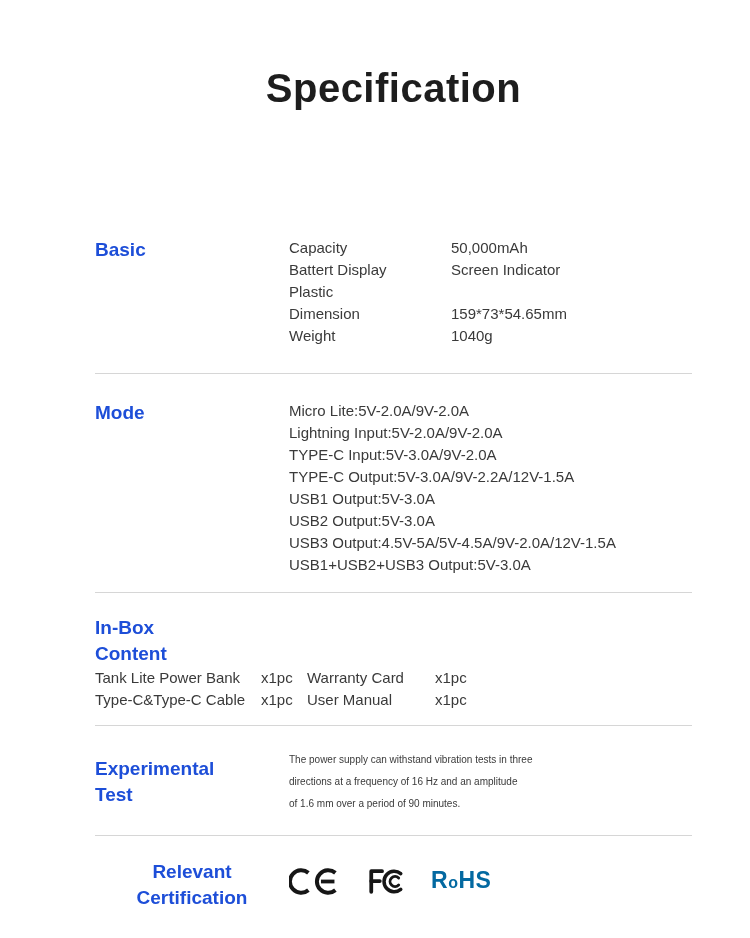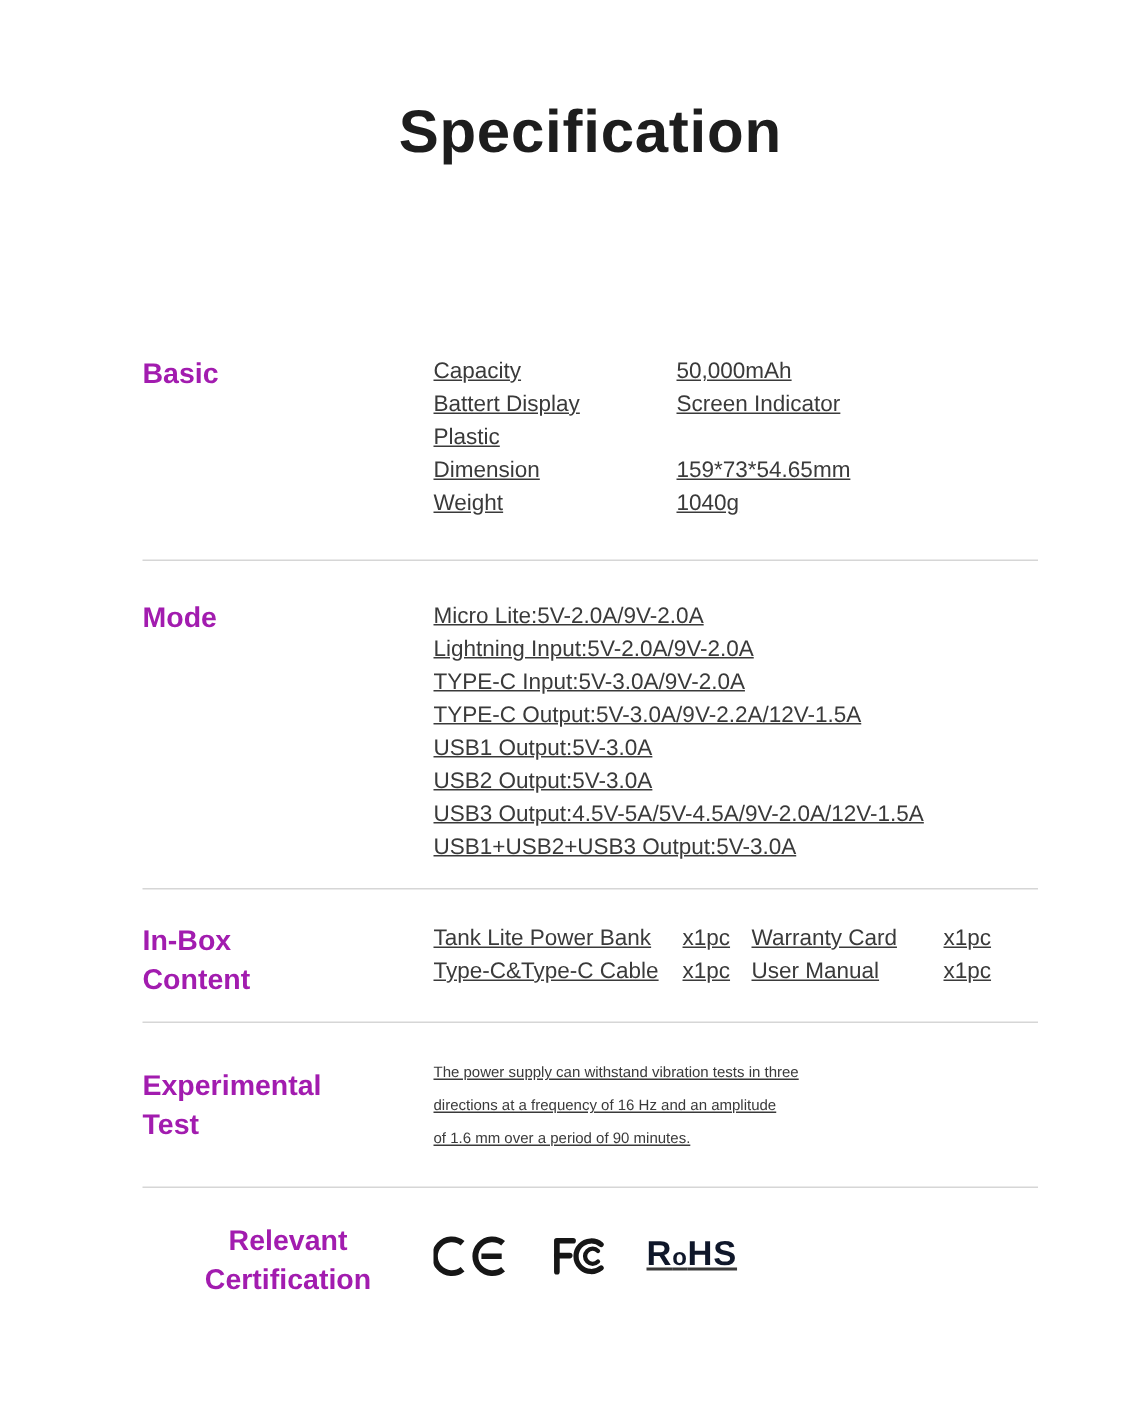--- a/index.html
+++ b/index.html
@@ -18,42 +18,42 @@
     font-size: 40px; font-weight: 700;
     letter-spacing: 0.5px;
     color: #1d1d1d;
   }
 
   .section { display: flex; align-items: flex-start; }
   .section.divided { border-bottom: 1px solid #d6d6d6; }
   .sec-label {
     width: 194px; flex: none;
     font-size: 19px; font-weight: 700;
-    line-height: 26px; color: #a21caf;
+    line-height: 26px; color: #1d4ed8;
   }
-  .sec-content { flex: 1; font-size: 15px; line-height: 22px; color: #3a3a3a; text-decoration: underline; }
+  .sec-content { flex: 1; font-size: 15px; line-height: 22px; color: #3a3a3a; }
 
   .section-basic  { padding: 125px 0 26px; }
   .section-power  { padding: 26px 0 16px; }
-  .section-inbox  { padding: 22px 0 14px; }
+  .section-inbox  { padding: 22px 0 14px; flex-direction: column; }
   .section-exp    { padding: 23px 0 20px; align-items: center; }
   .section-cert   { padding: 23px 0 46px; text-align: center; }
 
   .kv-row { display: flex; }
   .kv-key { width: 162px; flex: none; }
   .kv-val { flex: 1; }
 
   .box-row { display: grid; grid-template-columns: 166px 46px 128px auto; }
 
   .exp-line { white-space: nowrap; font-size: 10px; }
 
   .badges { display: flex; align-items: center; gap: 23px; margin-top: 8px; height: 28px; }
   .badge-svg { display: block; }
   .rohs {
-    font-size: 23px; font-weight: 700; color: #0f172a;
+    font-size: 23px; font-weight: 700; color: #0369a1;
     letter-spacing: 0.5px; line-height: 28px; white-space: nowrap;
   }
   .rohs .rohs-o { font-size: 16px; font-weight: 700; }
 </style>
 </head>
 <body>
 
 <div class="page">
 
   <div class="title">Specification</div>

